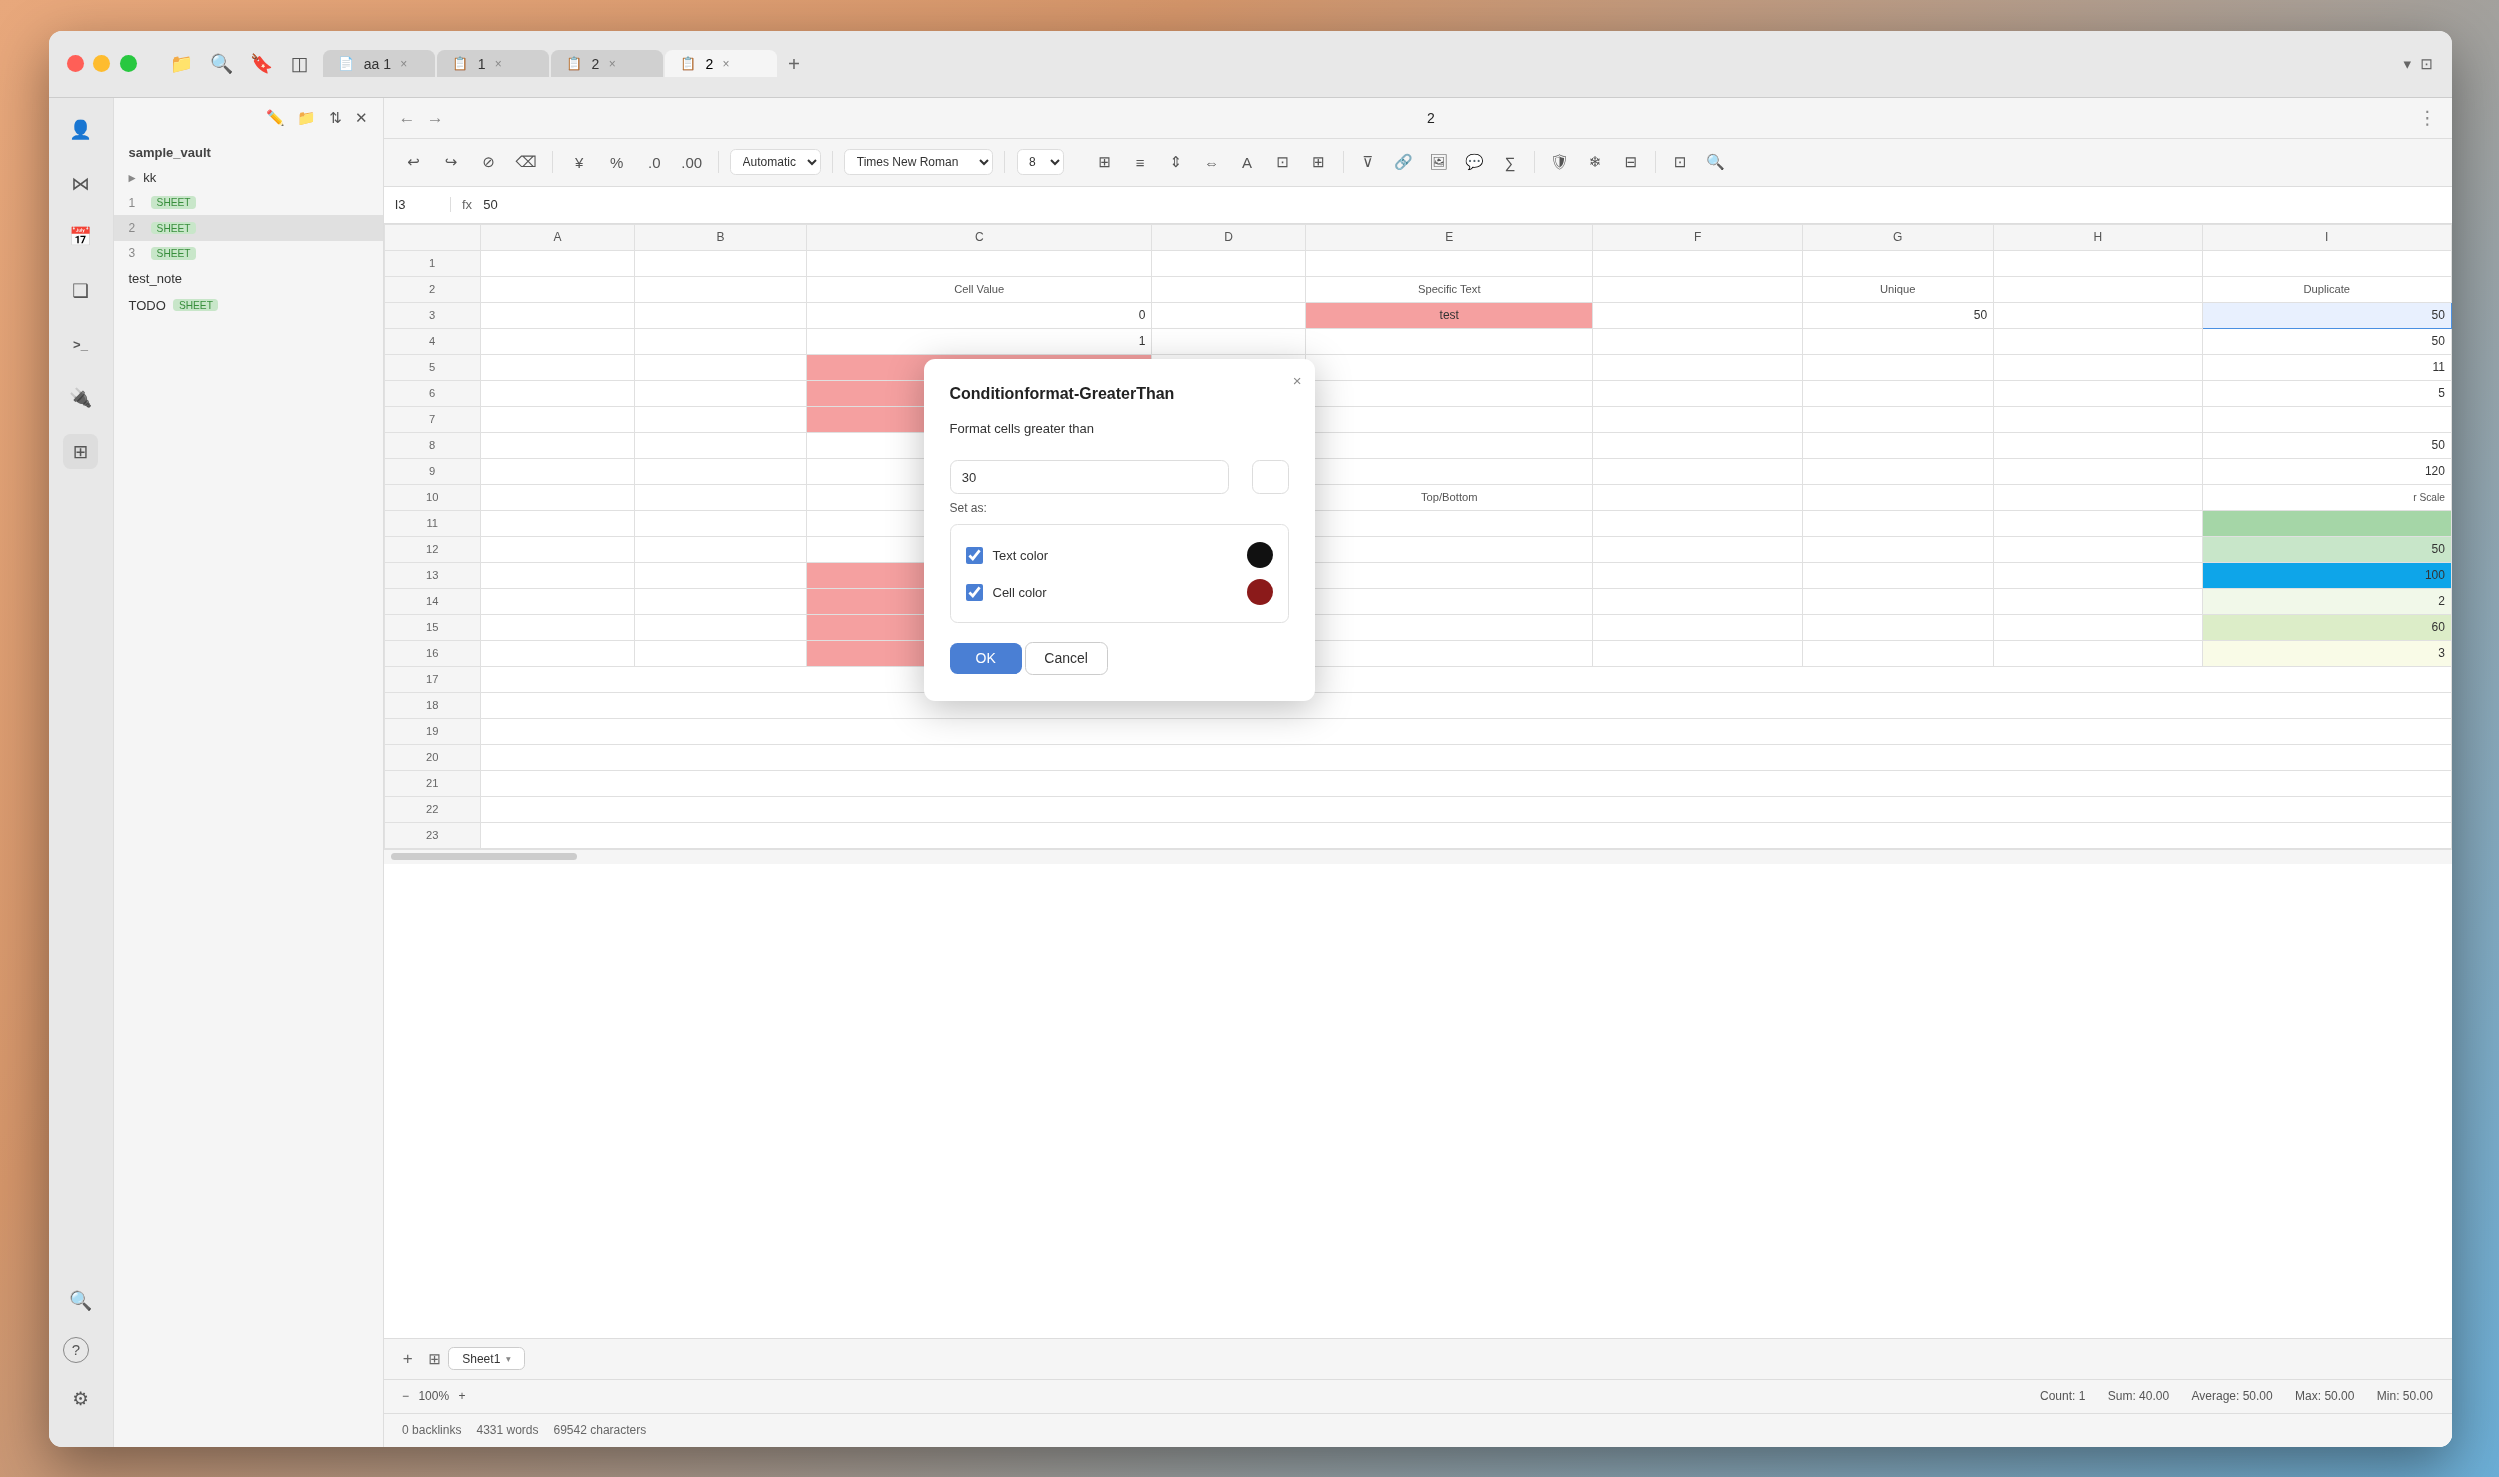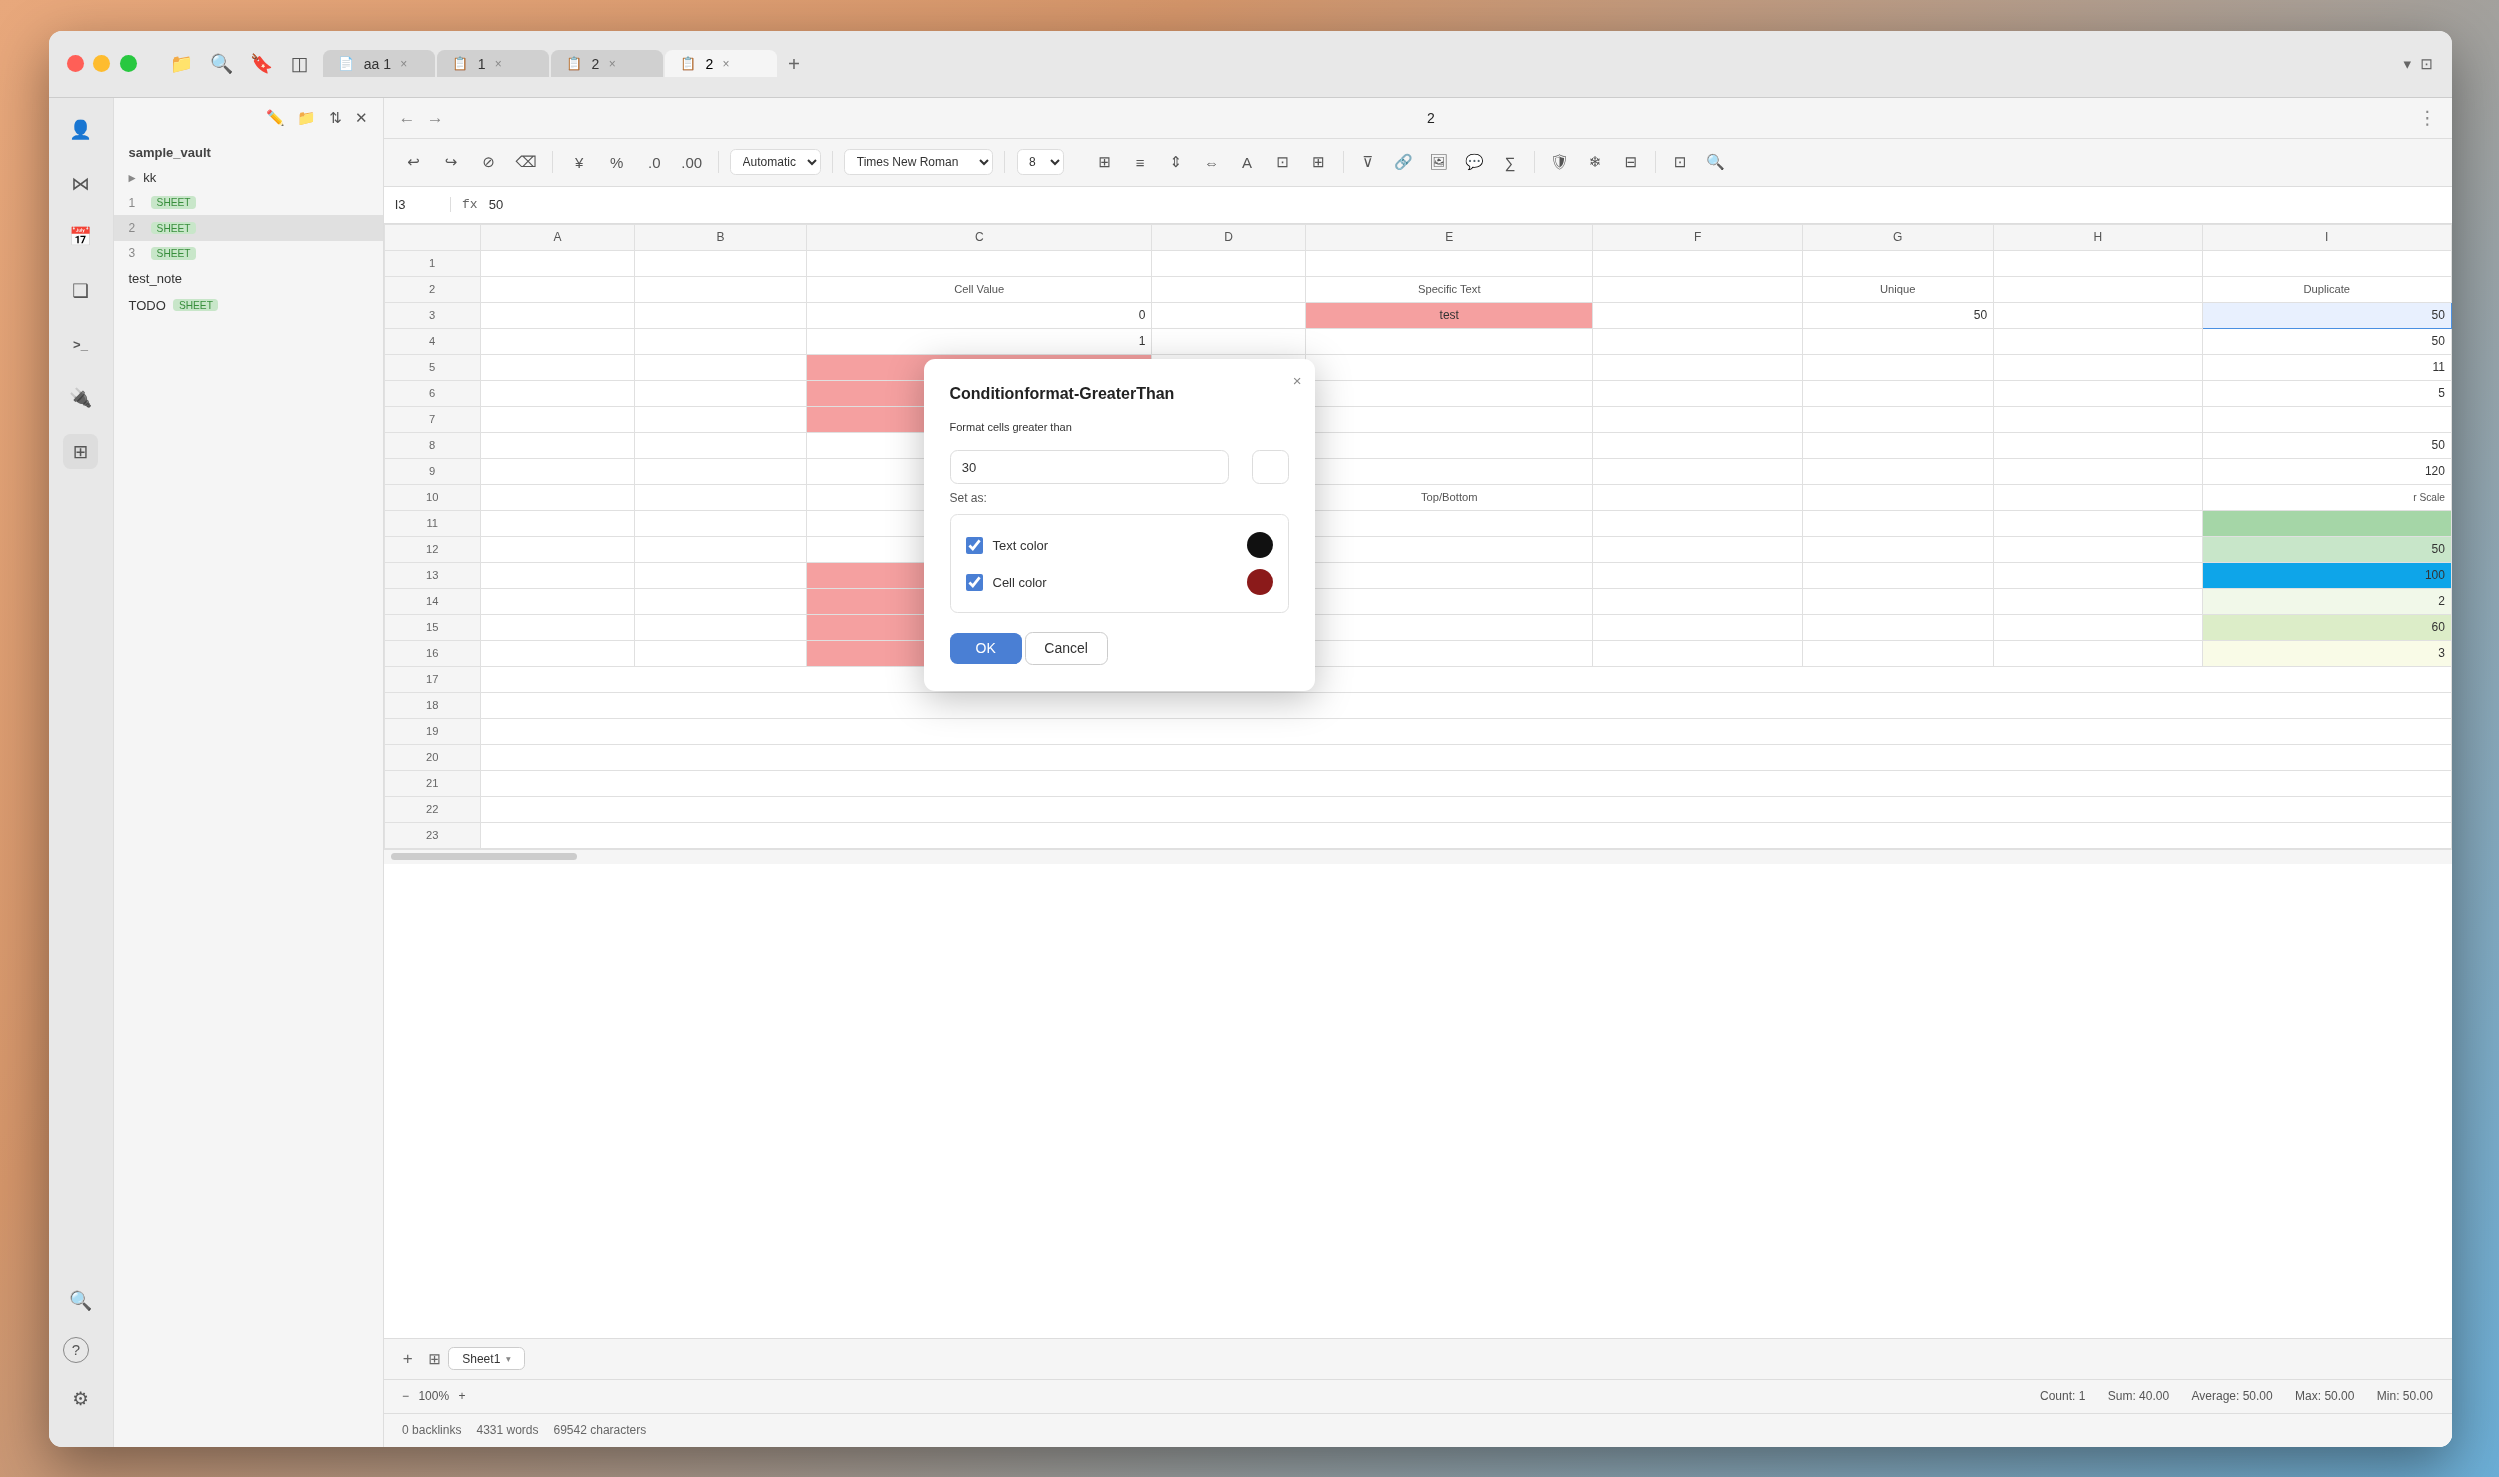--- a/index.html
+++ b/index.html
@@ -259,21 +259,21 @@
       padding: 0 11.2px;
       gap: 11.2px;
     }
     .cell-ref {
       min-width: 56px;
       font-size: 13px;
       color: #333;
       border-right: 0.9px solid #ddd;
       padding-right: 11.2px;
     }
-    .fx-icon { font-size: 13px; color: #666; font-family: Liberation Mono, monospace; }
+    .fx-icon { font-size: 13px; color: #666; }
     .formula-input {
       flex: 1;
       font-size: 13px;
       color: #333;
       border: none;
       outline: none;
       background: transparent;
     }
     
     .spreadsheet-container {
@@ -425,24 +425,24 @@
       color: #888;
       cursor: pointer;
     }
     .dialog-title {
       font-size: 16px;
       font-weight: 600;
       color: #222;
       margin-bottom: 18.6px;
     }
     .dialog-label {
-      font-size: 11px;
+      font-size: 13px;
       font-weight: 500;
       color: #333;
-      margin-bottom: 17px;
+      margin-bottom: 24px;
     }
     .dialog-input-row {
       display: flex;
       gap: 23px;
       margin-bottom: 7px;
     }
     .dialog-input {
       flex: 1;
       padding: 7.5px 11.2px;
       border: 0.9px solid #ddd;

